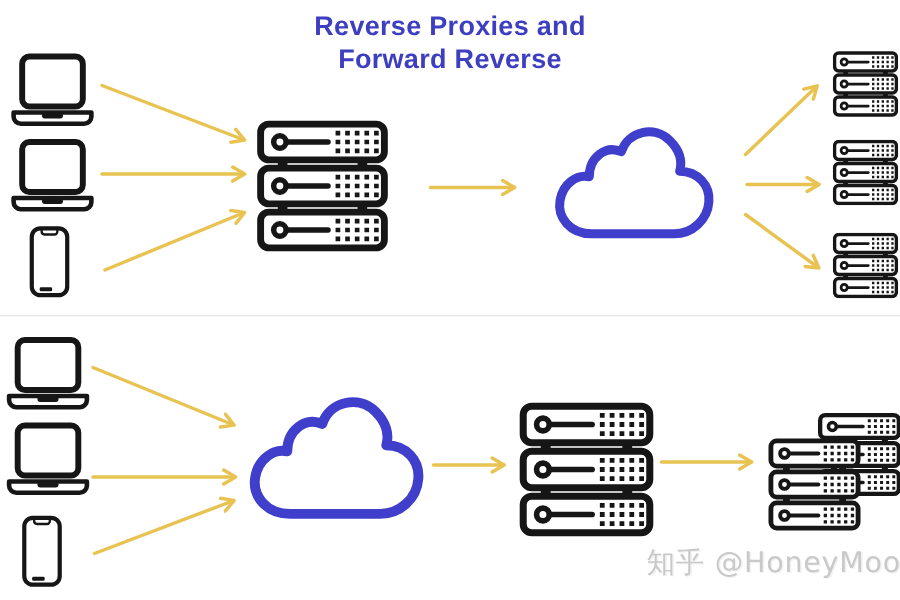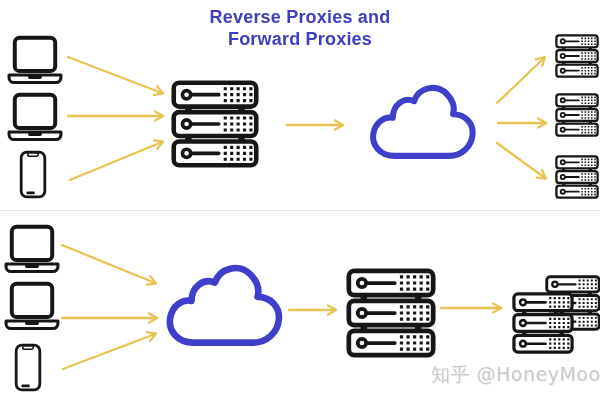--- a/index.html
+++ b/index.html
@@ -57,21 +57,21 @@
         <rect x="8.5" y="47.5" width="9.5" height="3" rx="1" fill="#161616"></rect>
       </symbol>
       <symbol id="sym-cloud" viewBox="0 0 124 100">
         <path d="M32 86 C16 86 7 74 9 62 C11 50 21 43 30 45 C30 31 42 22 53 27 C58 12 77 8 88 19 C95 26 97 34 95 41 C108 41 117 51 116 63 C115 76 104 86 91 86 Z" fill="#fff" stroke="#3f3fcc" stroke-width="6.5" stroke-linejoin="round" stroke-linecap="round"></path>
       </symbol>
     </defs>
   </svg>
 
   <div class="abs title">
     <div>Reverse Proxies and</div>
-    <div>Forward Proxies</div>
+    <div>Forward Reverse</div>
   </div>
 
   <svg class="abs arrows-layer" width="600" height="400">
     <defs>
       <marker id="ah" viewBox="0 0 10 10" refX="7" refY="5" markerWidth="5" markerHeight="5" orient="auto-start-reverse">
         <path d="M1 1 L8 5 L1 9" fill="none" stroke="#e8c351" stroke-width="2" stroke-linecap="round" stroke-linejoin="round"></path>
       </marker>
     </defs>
     <g stroke="#e8c351" stroke-width="2.3" stroke-linecap="round">
       <line x1="68" y1="57" x2="162" y2="93" marker-end="url(#ah)"></line>

